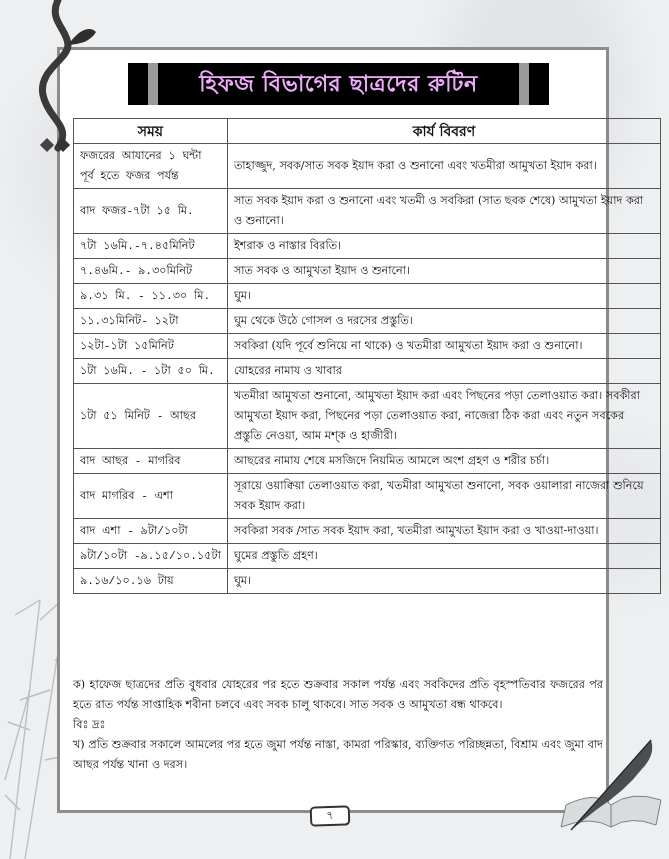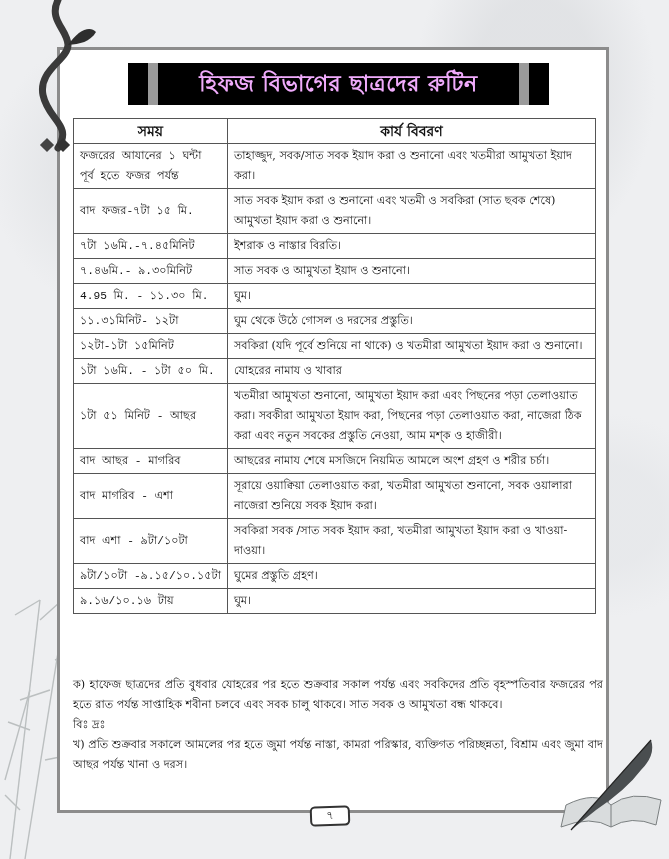--- a/index.html
+++ b/index.html
@@ -38,21 +38,21 @@
     position: absolute; top: 0; bottom: 0; width: 10px; background: #9a9a9a;
   }
   .title-bar .stripe.l { left: 20px; }
   .title-bar .stripe.r { right: 20px; }
   .title-text {
     color: #f0abfc; font-size: 22px; font-weight: bold; letter-spacing: 0.5px;
     font-family: "DejaVu Sans", sans-serif;
   }
   table.routine {
     position: absolute;
-    left: 13px; top: 68px; width: 523px;
+    left: 13px; top: 68px; width: 588px;
     border-collapse: collapse;
     font-size: 11.2px;
     line-height: 20px;
   }
   table.routine th, table.routine td {
     border: 1px solid #555;
     padding: 2px 6px;
     vertical-align: middle;
     text-align: left;
   }
@@ -122,21 +122,21 @@
         </tr>
       <tr>
           <td class="time">৭টা ১৬মি.-৭.৪৫মিনিট</td>
           <td>ইশরাক ও নাস্তার বিরতি।</td>
         </tr>
       <tr>
           <td class="time">৭.৪৬মি.- ৯.৩০মিনিট</td>
           <td>সাত সবক ও আমুখতা ইয়াদ ও শুনানো।</td>
         </tr>
       <tr>
-          <td class="time">4.95 মি. - ১১.৩০ মি.</td>
+          <td class="time">৯.৩১ মি. - ১১.৩০ মি.</td>
           <td>ঘুম।</td>
         </tr>
       <tr>
           <td class="time">১১.৩১মিনিট- ১২টা</td>
           <td>ঘুম  থেকে উঠে গোসল ও দরসের প্রস্তুতি।</td>
         </tr>
       <tr>
           <td class="time">১২টা-১টা ১৫মিনিট</td>
           <td>সবকিরা (যদি পূর্বে শুনিয়ে না থাকে) ও খতমীরা আমুখতা ইয়াদ করা ও শুনানো।</td>
         </tr>

